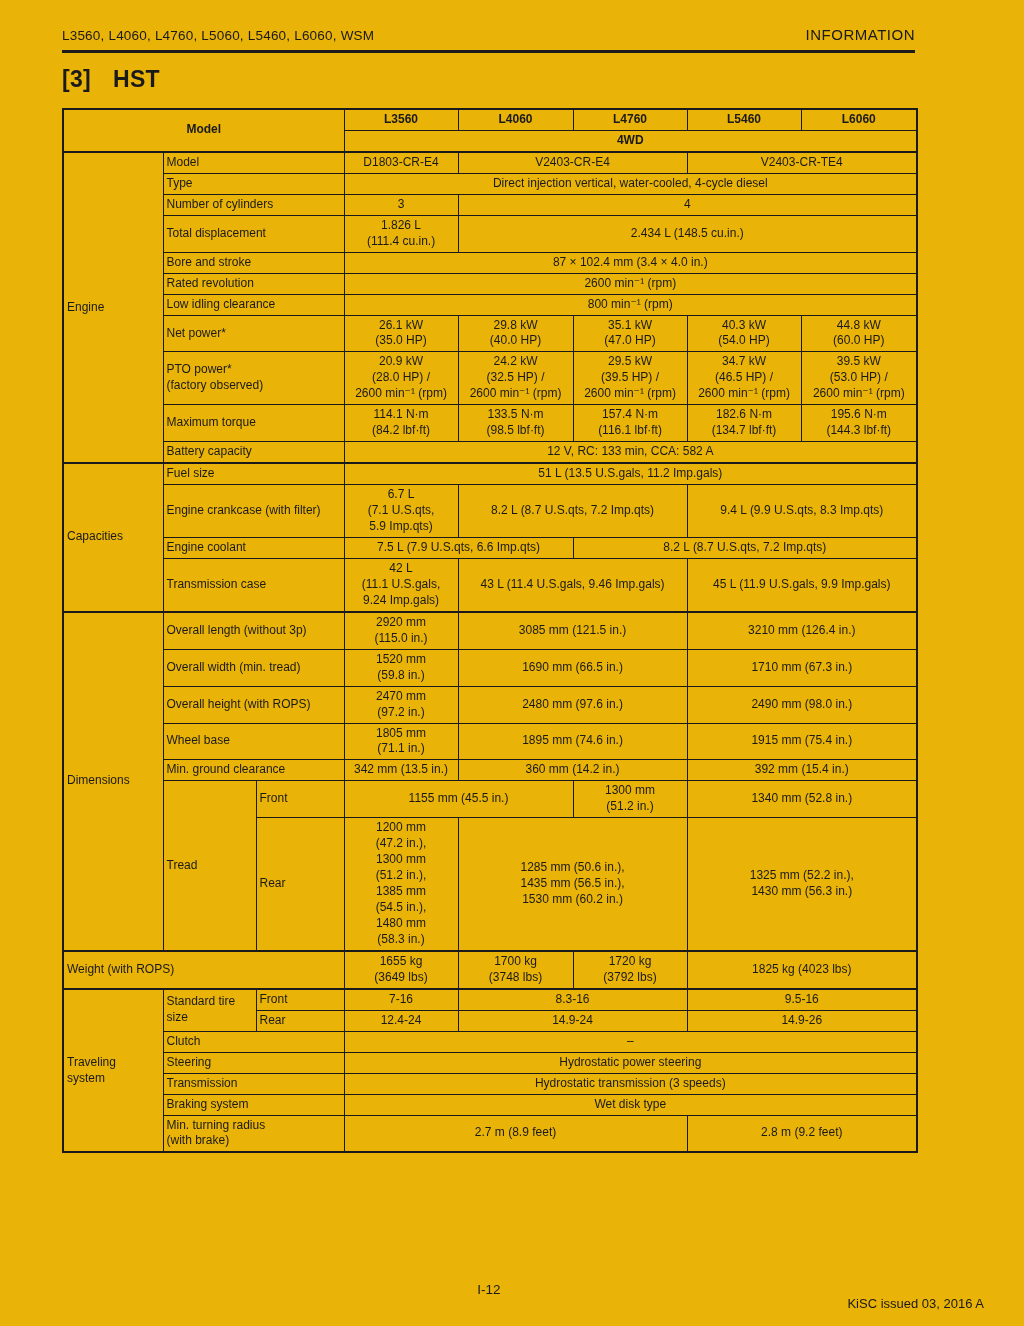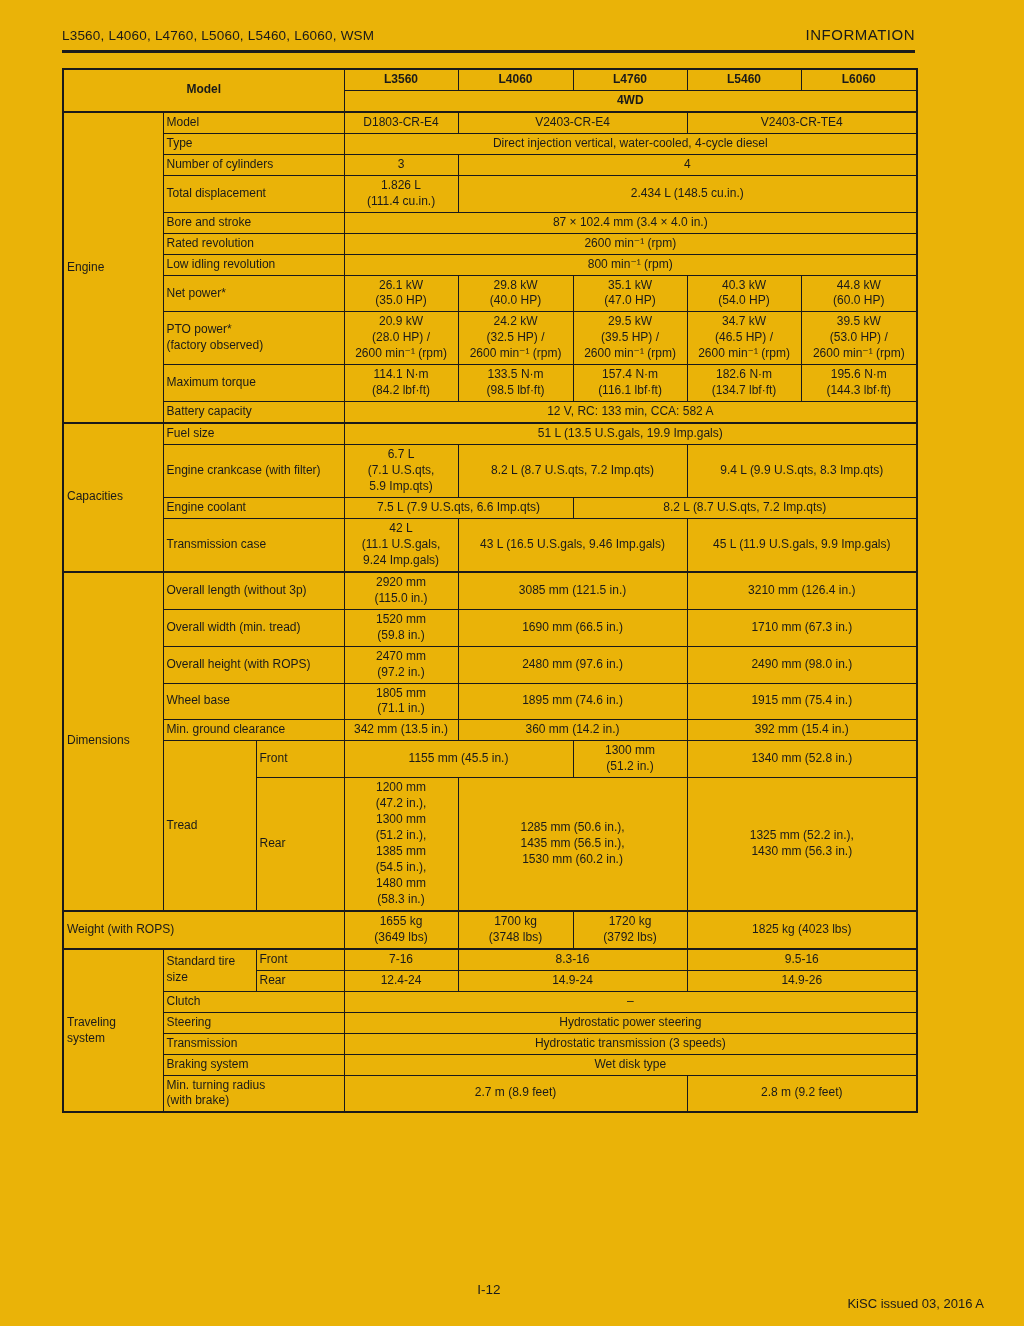--- a/index.html
+++ b/index.html
@@ -89,20 +89,23 @@
 <body>
 
 <div class="page">
 
   <div class="running-header">
     <span class="rh-left">L3560, L4060, L4760, L5060, L5460, L6060, WSM</span>
     <span class="rh-right">INFORMATION</span>
   </div>
   <div class="header-rule"></div>
 
+  <div class="page-title">
+    <span class="title-index">[3]</span><span>HST</span>
+  </div>
 
   <table class="spec-table">
     <colgroup>
       <col style="width:100px">
         <col style="width:93px">
         <col style="width:88px">
       <col style="width:114px">
         <col style="width:115px">
         <col style="width:114px">
       <col style="width:114px">
@@ -146,21 +149,21 @@
     </tr>
     <tr>
       <td class="attr" colspan="2">Bore and stroke</td>
       <td class="val" colspan="5">87 × 102.4 mm (3.4 × 4.0 in.)</td>
     </tr>
     <tr>
       <td class="attr" colspan="2">Rated revolution</td>
       <td class="val" colspan="5">2600 min⁻¹ (rpm)</td>
     </tr>
     <tr>
-      <td class="attr" colspan="2">Low idling revolution</td>
+      <td class="attr" colspan="2">Low idling clearance</td>
       <td class="val" colspan="5">800 min⁻¹ (rpm)</td>
     </tr>
     <tr>
       <td class="attr" colspan="2">Net power*</td>
       <td class="val">26.1 kW
 (35.0 HP)</td>
       <td class="val">29.8 kW
 (40.0 HP)</td>
       <td class="val">35.1 kW
 (47.0 HP)</td>
@@ -202,41 +205,41 @@
 (144.3 lbf·ft)</td>
     </tr>
     <tr>
       <td class="attr" colspan="2">Battery capacity</td>
       <td class="val" colspan="5">12 V, RC: 133 min, CCA: 582 A</td>
     </tr>
 
     <tr class="sec-start">
       <td class="sec" rowspan="4">Capacities</td>
       <td class="attr" colspan="2">Fuel size</td>
-      <td class="val" colspan="5">51 L (13.5 U.S.gals, 19.9 Imp.gals)</td>
+      <td class="val" colspan="5">51 L (13.5 U.S.gals, 11.2 Imp.gals)</td>
     </tr>
     <tr>
       <td class="attr" colspan="2">Engine crankcase (with filter)</td>
       <td class="val">6.7 L
 (7.1 U.S.qts,
 5.9 Imp.qts)</td>
       <td class="val" colspan="2">8.2 L (8.7 U.S.qts, 7.2 Imp.qts)</td>
       <td class="val" colspan="2">9.4 L (9.9 U.S.qts, 8.3 Imp.qts)</td>
     </tr>
     <tr>
       <td class="attr" colspan="2">Engine coolant</td>
       <td class="val" colspan="2">7.5 L (7.9 U.S.qts, 6.6 Imp.qts)</td>
       <td class="val" colspan="3">8.2 L (8.7 U.S.qts, 7.2 Imp.qts)</td>
     </tr>
     <tr>
       <td class="attr" colspan="2">Transmission case</td>
       <td class="val">42 L
 (11.1 U.S.gals,
 9.24 Imp.gals)</td>
-      <td class="val" colspan="2">43 L (16.5 U.S.gals, 9.46 Imp.gals)</td>
+      <td class="val" colspan="2">43 L (11.4 U.S.gals, 9.46 Imp.gals)</td>
       <td class="val" colspan="2">45 L (11.9 U.S.gals, 9.9 Imp.gals)</td>
     </tr>
 
     <tr class="sec-start">
       <td class="sec" rowspan="7">Dimensions</td>
       <td class="attr" colspan="2">Overall length (without 3p)</td>
       <td class="val">2920 mm
 (115.0 in.)</td>
       <td class="val" colspan="2">3085 mm (121.5 in.)</td>
       <td class="val" colspan="2">3210 mm (126.4 in.)</td>

